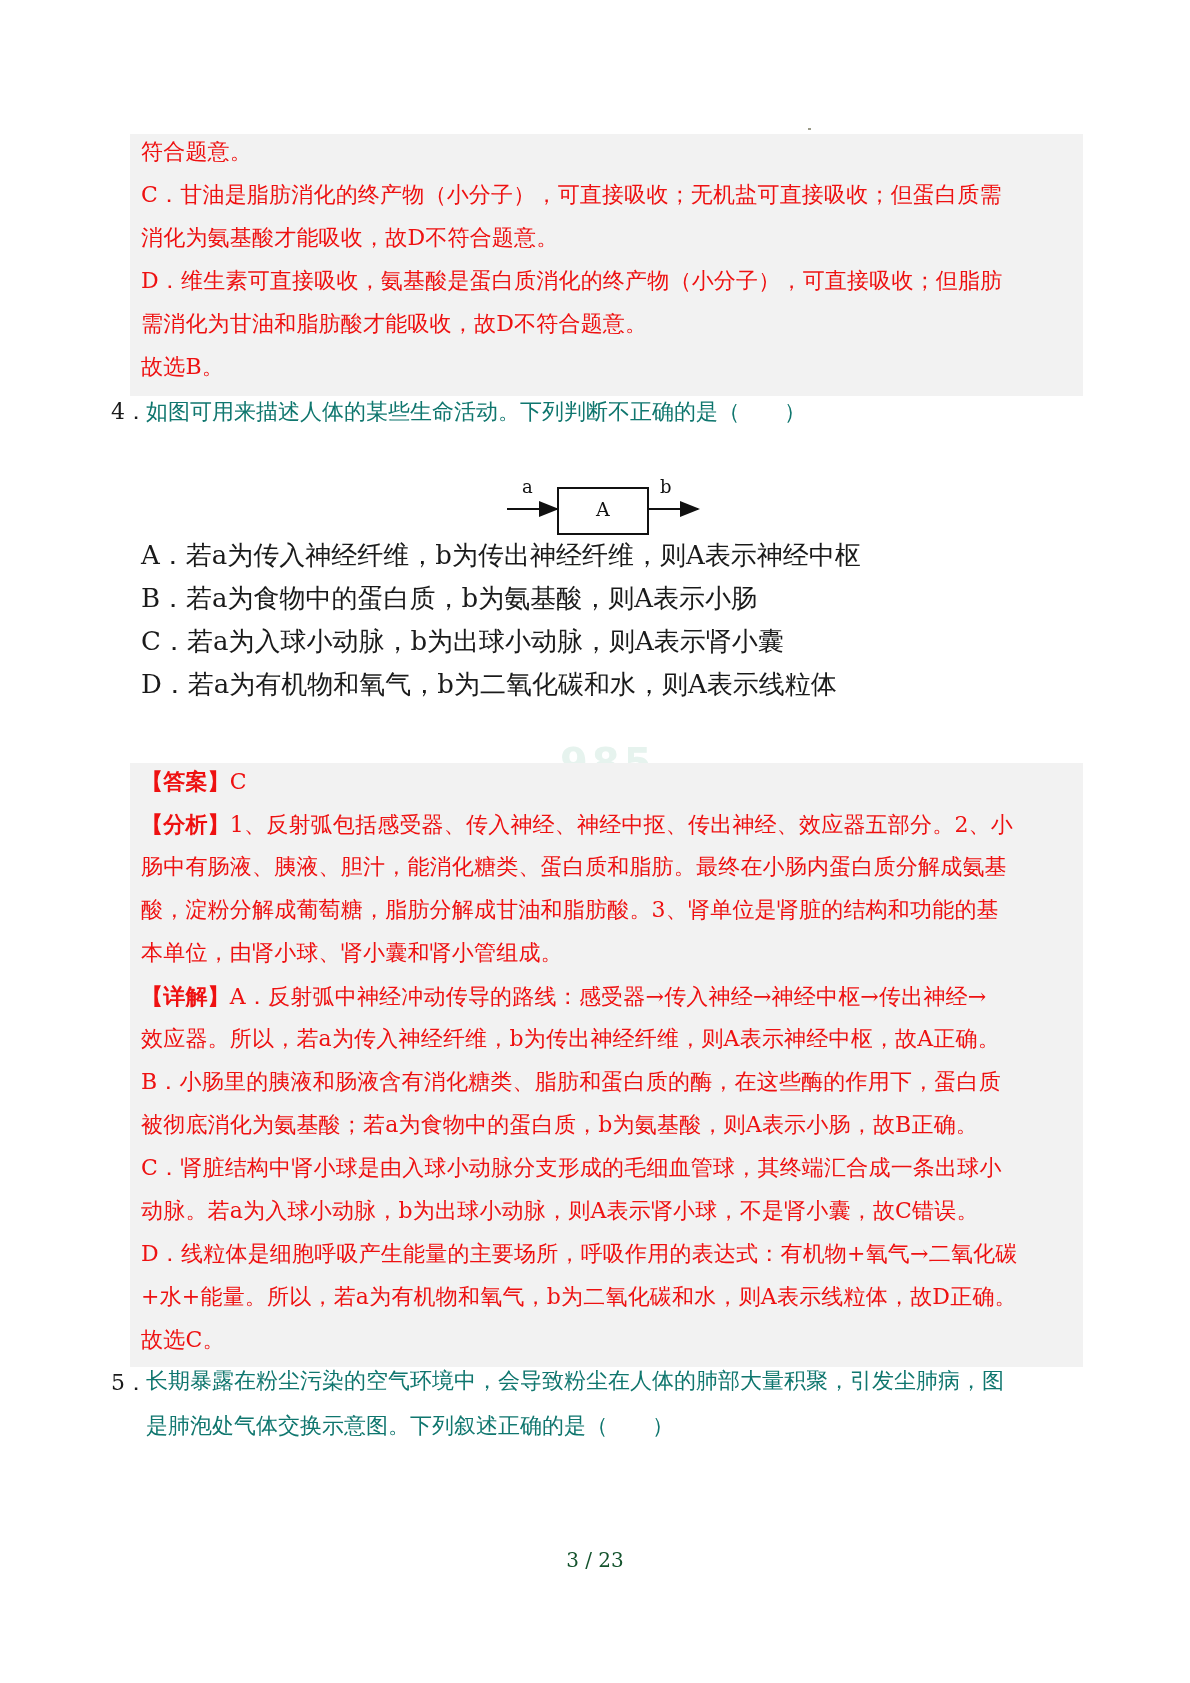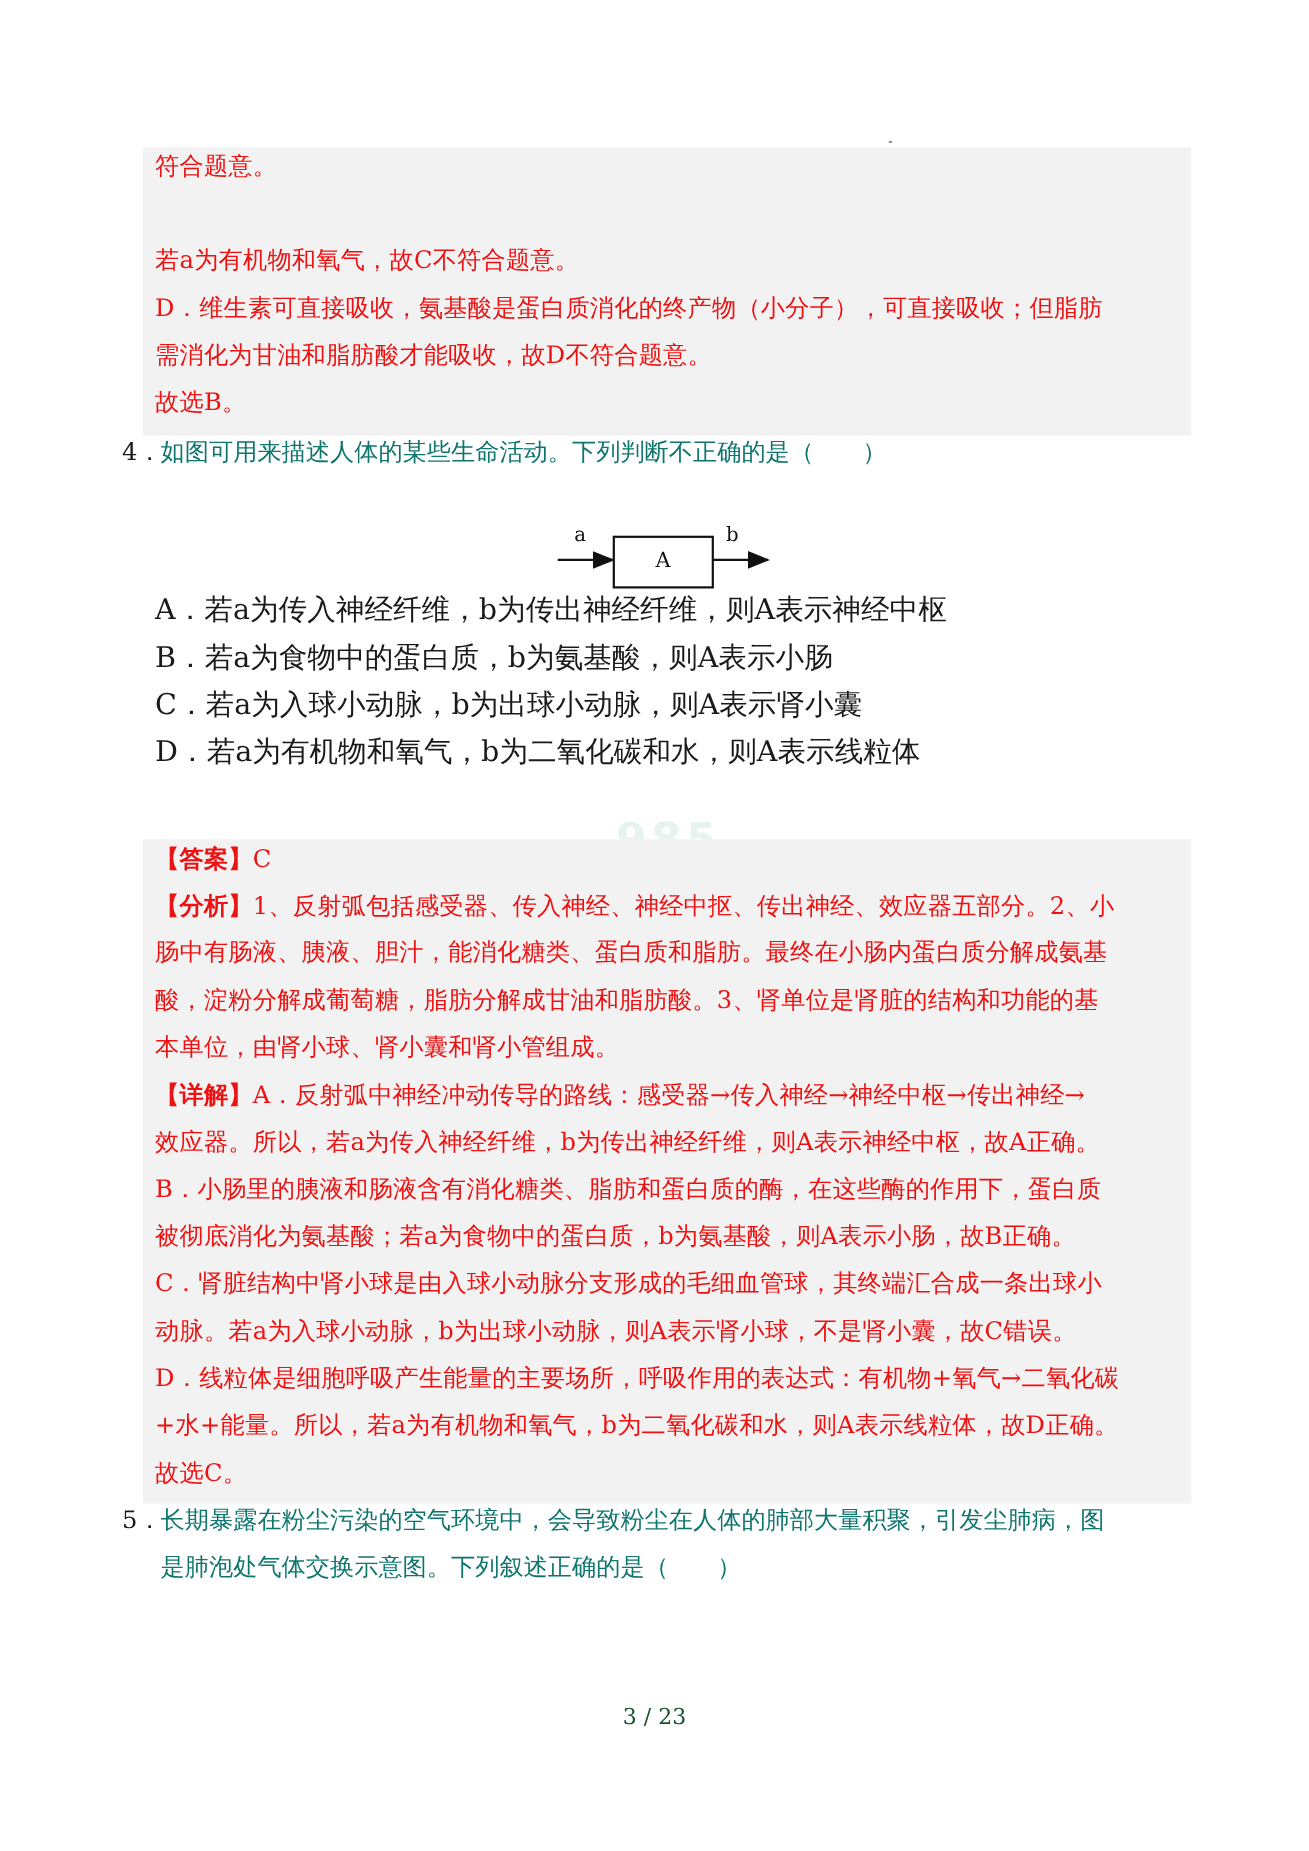--- a/index.html
+++ b/index.html
@@ -20,21 +20,22 @@
 </style>
 </head>
 <body>
 
 <div class="page">
 
   <div class="dot"></div>
 
   <div class="answer-box" style="top:134px;height:262px;"></div>
   <div class="line red" style="top:137px;">符合题意。</div>
-  <div class="line red" style="top:223px;">若a为有机物和氧气，故C不符合题意。</div>
+  <div class="line red" style="top:180px;">C．甘油是脂肪消化的终产物（小分子），可直接吸收；无机盐可直接吸收；但蛋白质需</div>
+  <div class="line red" style="top:223px;">消化为氨基酸才能吸收，故D不符合题意。</div>
   <div class="line red" style="top:266px;">D．维生素可直接吸收，氨基酸是蛋白质消化的终产物（小分子），可直接吸收；但脂肪</div>
   <div class="line red" style="top:309px;">需消化为甘油和脂肪酸才能吸收，故D不符合题意。</div>
   <div class="line red" style="top:352px;">故选B。</div>
 
   <div class="q-num" style="top:397px;">4．</div>
   <div class="q-text" style="top:397px;">如图可用来描述人体的某些生命活动。下列判断不正确的是（　　）</div>
 
   <div class="diagram">
     <svg width="210" height="76" viewBox="0 0 210 76">
       <defs>
@@ -77,17 +78,17 @@
   <div class="line red" style="top:1024px;text-align:center;">效应器。所以，若a为传入神经纤维，b为传出神经纤维，则A表示神经中枢，故A正确。</div>
   <div class="line red" style="top:1067px;">B．小肠里的胰液和肠液含有消化糖类、脂肪和蛋白质的酶，在这些酶的作用下，蛋白质</div>
   <div class="line red" style="top:1110px;">被彻底消化为氨基酸；若a为食物中的蛋白质，b为氨基酸，则A表示小肠，故B正确。</div>
   <div class="line red" style="top:1153px;">C．肾脏结构中肾小球是由入球小动脉分支形成的毛细血管球，其终端汇合成一条出球小</div>
   <div class="line red" style="top:1196px;">动脉。若a为入球小动脉，b为出球小动脉，则A表示肾小球，不是肾小囊，故C错误。</div>
   <div class="line red" style="top:1239px;">D．线粒体是细胞呼吸产生能量的主要场所，呼吸作用的表达式：有机物+氧气→二氧化碳</div>
   <div class="line red" style="top:1282px;">+水+能量。所以，若a为有机物和氧气，b为二氧化碳和水，则A表示线粒体，故D正确。</div>
   <div class="line red" style="top:1325px;">故选C。</div>
 
   <div class="q-num" style="top:1368px;">5．</div>
-  <div class="q-text" style="top:1368px;">长期暴露在粉尘污染的空气环境中，会导致粉尘在人体的肺部大量积聚，引发尘肺病，图</div>
+  <div class="q-text" style="top:1368px;font-family:Liberation Mono, monospace;">长期暴露在粉尘污染的空气环境中，会导致粉尘在人体的肺部大量积聚，引发尘肺病，图</div>
   <div class="q-text" style="top:1411px;">是肺泡处气体交换示意图。下列叙述正确的是（　　）</div>
 
   <div class="footer">3 / 23</div>
 </div>
 
 </body></html>

